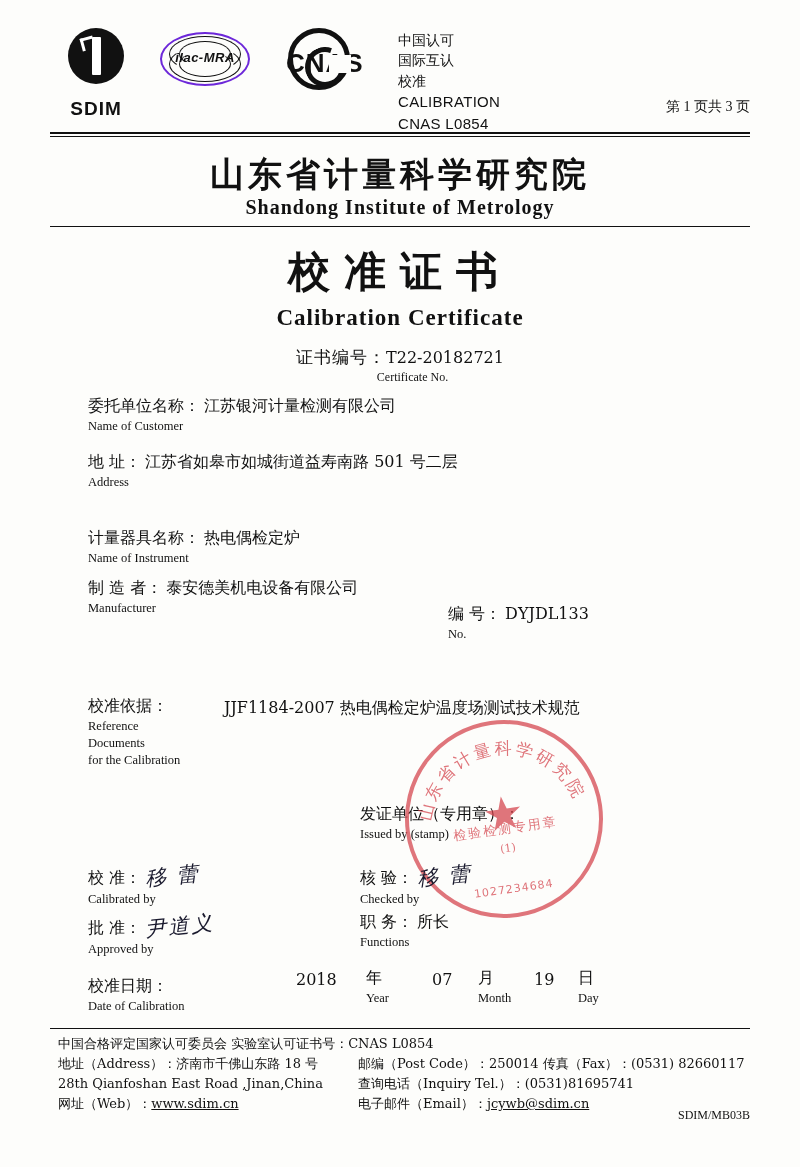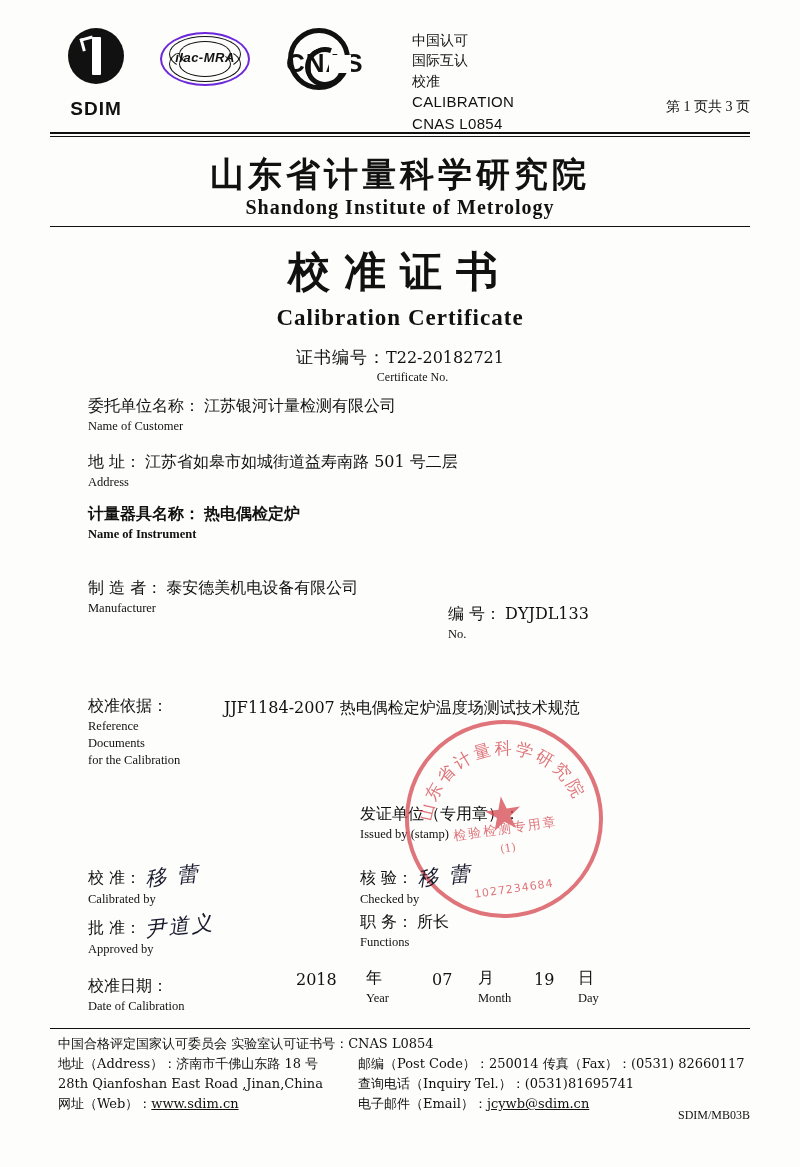--- a/index.html
+++ b/index.html
@@ -59,21 +59,21 @@
     content:"";position:absolute;right:-6px;top:22px;width:22px;height:18px;
     background:#fdfdfb;
   }
   .cnas-mark:before{
     content:"";position:absolute;left:12px;top:14px;width:30px;height:30px;
     border:5px solid #111;border-radius:50%;border-right-color:transparent;
     transform:rotate(-25deg);
   }
   .cnas-text{font-family:"Liberation Sans",sans-serif;font-weight:bold;font-size:26px;letter-spacing:1px;margin-top:-42px;margin-left:22px;text-align:left;}
 
-  .cal-block{font-size:14px;line-height:1.45;margin-left:20px;padding-top:2px;}
+  .cal-block{font-size:14px;line-height:1.45;margin-left:6px;padding-top:2px;}
   .cal-block .cn{font-family:"Liberation Sans",sans-serif;font-size:14px;}
   .cal-block .en{font-family:"Liberation Sans",sans-serif;font-size:15px;letter-spacing:.3px;}
 
   .page-no{
     position:absolute;right:0;top:70px;font-size:14px;
     font-family:"Liberation Serif",serif;
   }
 
   .rule{
     position:absolute;left:50px;right:50px;top:132px;
@@ -230,21 +230,21 @@
     <span class="val">江苏银河计量检测有限公司</span>
     <span class="en">Name of Customer</span>
   </div>
 
   <div class="field" style="left:88px;top:452px;">
     <span class="cn">地      址：</span>
     <span class="val">江苏省如皋市如城街道益寿南路 501 号二层</span>
     <span class="en">Address</span>
   </div>
 
-  <div class="field" style="left:88px;top:504px;font-weight:bold;">
+  <div class="field" style="left:88px;top:528px;">
     <span class="cn">计量器具名称：</span>
     <span class="val">热电偶检定炉</span>
     <span class="en">Name of Instrument</span>
   </div>
 
   <div class="field" style="left:88px;top:556px;margin-top:22px;">
     <span class="cn">制 造 者：</span>
     <span class="val">泰安德美机电设备有限公司</span>
     <span class="en">Manufacturer</span>
   </div>

